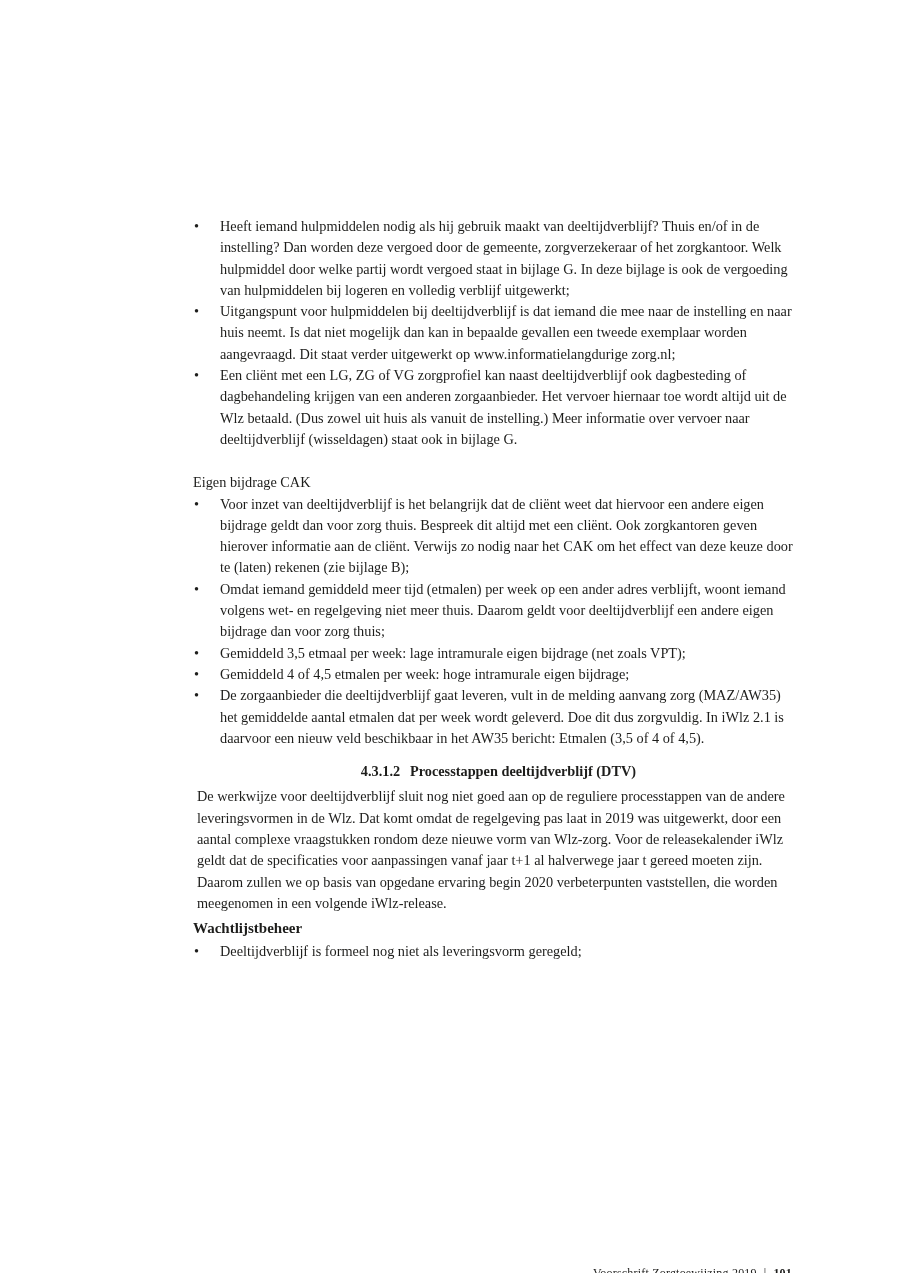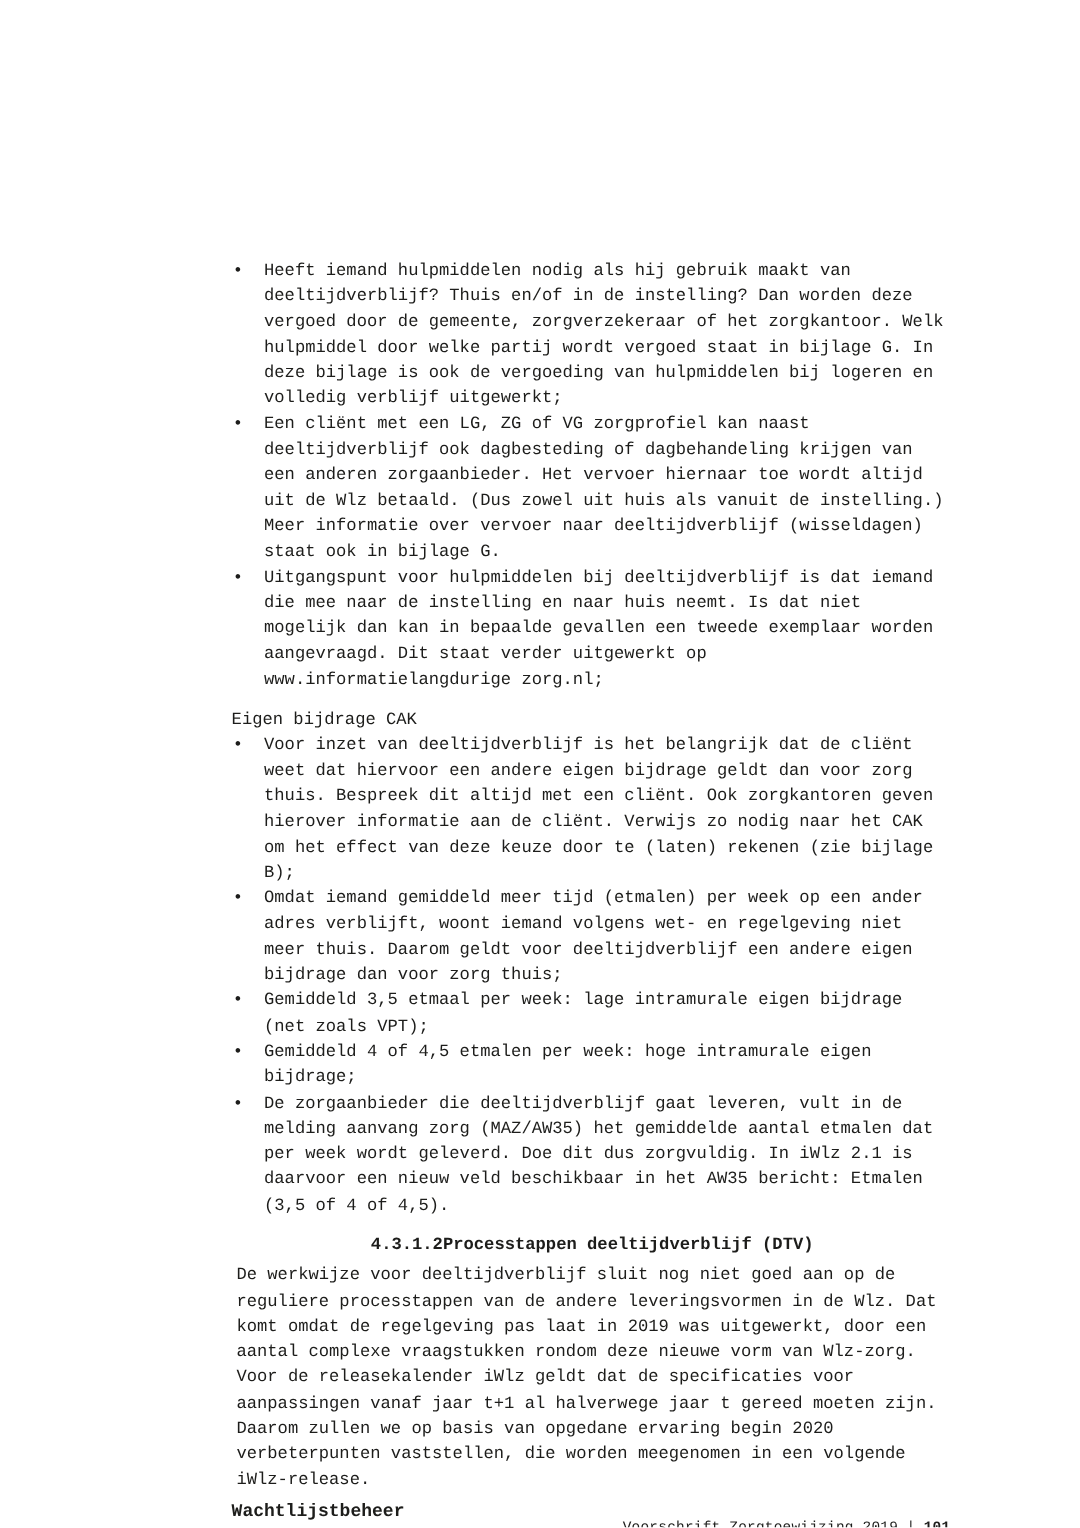--- a/index.html
+++ b/index.html
@@ -6,21 +6,21 @@
     margin: 0;
     padding: 0;
     background: #ffffff;
   }
   .page {
     position: relative;
     width: 900px;
     height: 1273px;
     background: #ffffff;
     color: #1d1d1b;
-    font-family: Liberation Mono, monospace;
+    font-family: Liberation Serif, serif;
     overflow: hidden;
   }
   .content {
     position: absolute;
     left: 193px;
     top: 216px;
     width: 601px;
     font-size: 14.3px;
     line-height: 21.3px;
     text-align: left;
@@ -34,21 +34,21 @@
     position: relative;
     padding-left: 27px;
   }
   ul.bullets li::before {
     content: "\2022";
     position: absolute;
     left: 1px;
     top: 0;
   }
   .subheading {
-    margin-top: 12px;
+    margin-top: 22px;
     font-weight: normal;
   }
   .section-heading {
     margin-top: 12px;
     font-weight: bold;
     text-align: center;
   }
   .section-heading .sec-num {
     display: inline-block;
     min-width: 59px;
@@ -81,22 +81,22 @@
 </style>
 </head>
 <body>
 
 <div class="page">
 
   <div class="content">
 
     <ul class="bullets">
       <li>Heeft iemand hulpmiddelen nodig als hij gebruik maakt van deeltijdverblijf? Thuis en/of in de instelling? Dan worden deze vergoed door de gemeente, zorgverzekeraar of het zorgkantoor. Welk hulpmiddel door welke partij wordt vergoed staat in bijlage G. In deze bijlage is ook de vergoeding van hulpmiddelen bij logeren en volledig verblijf uitgewerkt;</li>
+      <li>Uitgangspunt voor hulpmiddelen bij deeltijdverblijf is dat iemand die mee naar de instelling en naar huis neemt. Is dat niet mogelijk dan kan in bepaalde gevallen een tweede exemplaar worden aangevraagd. Dit staat verder uitgewerkt op www.informatielangdurige zorg.nl;</li>
       <li>Een cliënt met een LG, ZG of VG zorgprofiel kan naast deeltijdverblijf ook dagbesteding of dagbehandeling krijgen van een anderen zorgaanbieder. Het vervoer hiernaar toe wordt altijd uit de Wlz betaald. (Dus zowel uit huis als vanuit de instelling.) Meer informatie over vervoer naar deeltijdverblijf (wisseldagen) staat ook in bijlage G.</li>
-      <li>Uitgangspunt voor hulpmiddelen bij deeltijdverblijf is dat iemand die mee naar de instelling en naar huis neemt. Is dat niet mogelijk dan kan in bepaalde gevallen een tweede exemplaar worden aangevraagd. Dit staat verder uitgewerkt op www.informatielangdurige zorg.nl;</li>
     </ul>
 
     <div class="subheading">Eigen bijdrage CAK</div>
 
     <ul class="bullets">
       <li>Voor inzet van deeltijdverblijf is het belangrijk dat de cliënt weet dat hiervoor een andere eigen bijdrage geldt dan voor zorg thuis. Bespreek dit altijd met een cliënt. Ook zorgkantoren geven hierover informatie aan de cliënt. Verwijs zo nodig naar het CAK om het effect van deze keuze door te (laten) rekenen (zie bijlage B);</li>
       <li>Omdat iemand gemiddeld meer tijd (etmalen) per week op een ander adres verblijft, woont iemand volgens wet- en regelgeving niet meer thuis. Daarom geldt voor deeltijdverblijf een andere eigen bijdrage dan voor zorg thuis;</li>
       <li>Gemiddeld 3,5 etmaal per week: lage intramurale eigen bijdrage (net zoals VPT);</li>
       <li>Gemiddeld 4 of 4,5 etmalen per week: hoge intramurale eigen bijdrage;</li>
       <li>De zorgaanbieder die deeltijdverblijf gaat leveren, vult in de melding aanvang zorg (MAZ/AW35) het gemiddelde aantal etmalen dat per week wordt geleverd. Doe dit dus zorgvuldig. In iWlz 2.1 is daarvoor een nieuw veld beschikbaar in het AW35 bericht: Etmalen (3,5 of 4 of 4,5).</li>

